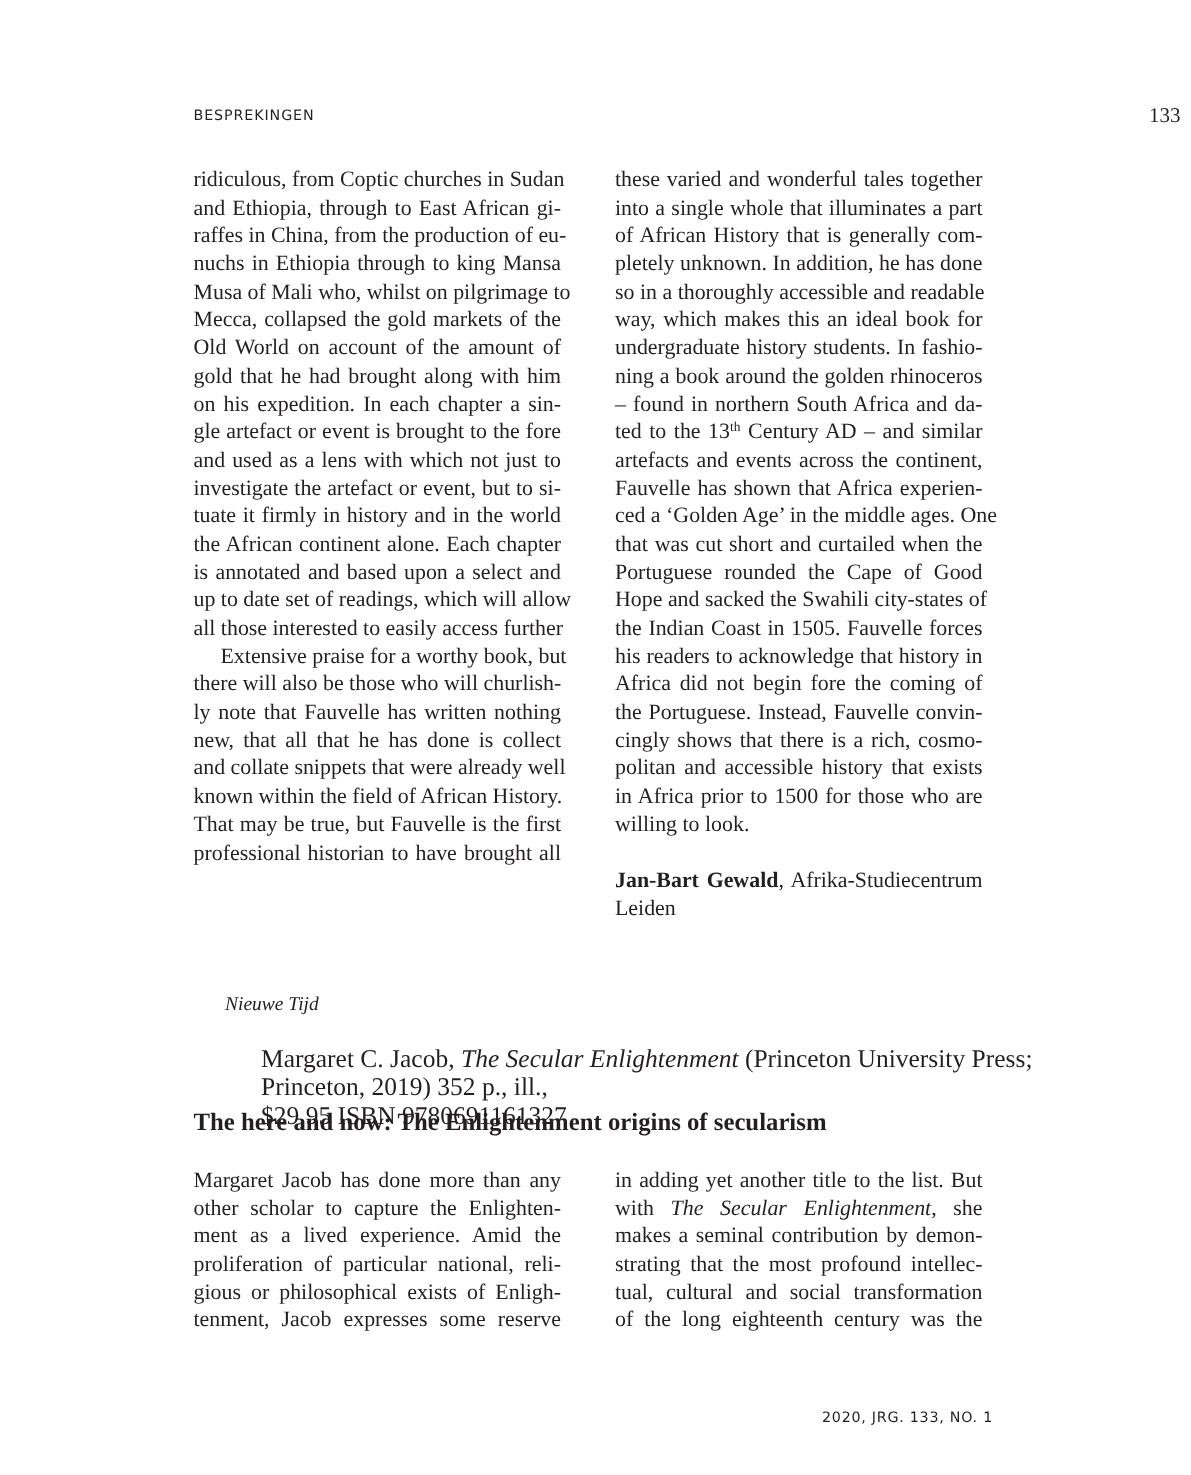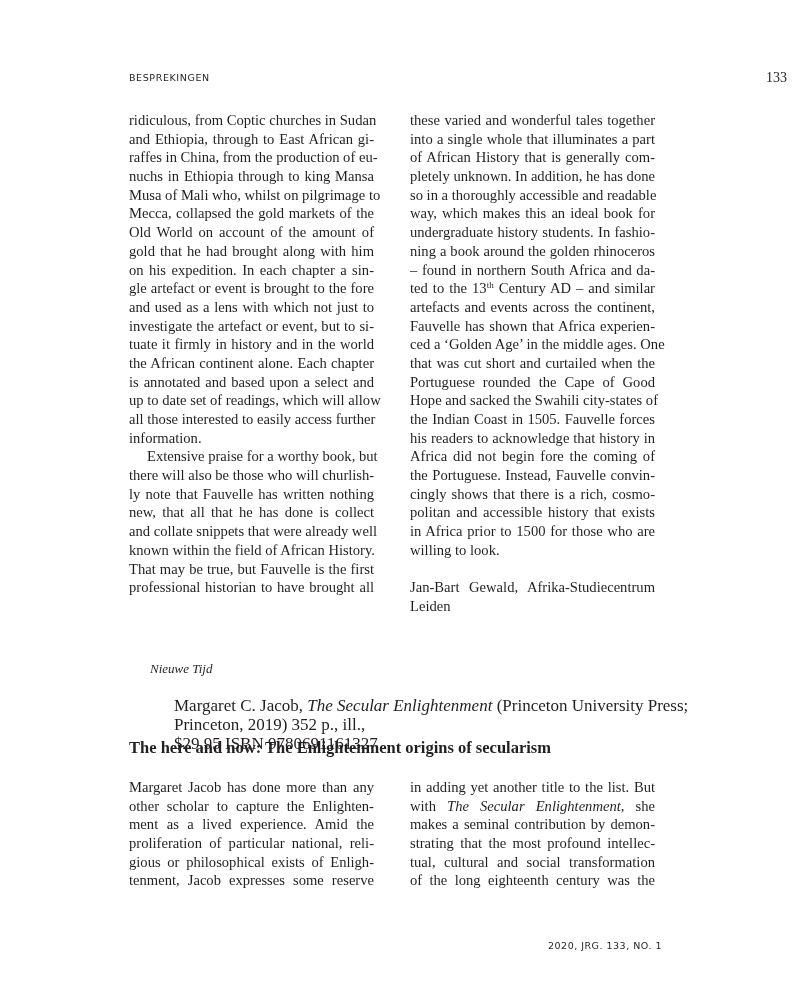--- a/index.html
+++ b/index.html
@@ -8,21 +8,21 @@
     .page-number { position: absolute; left: 766px; top: 70px; font-size: 14px; color: #231f20; }
     .col { position: absolute; width: 245px; font-size: 14.6px; line-height: 18.7px; text-align: justify; }
     .col .line { display: block; height: 18.7px; white-space: nowrap; text-align-last: justify; }
     .col .line.last { text-align-last: left; }
     .col .line.indent { padding-left: 18px; }
     .col1 { left: 129px; top: 111px; }
     .col2 { left: 410px; top: 111px; }
     .col3 { left: 129px; top: 778px; }
     .col4 { left: 410px; top: 778px; }
     .gap { display: block; height: 18.7px; }
-    .bold { font-weight: normal; }
+    .bold { font-weight: bold; }
     .ital { font-style: italic; }
     sup { font-size: 9px; line-height: 0; vertical-align: 5px; margin-top: 28px; }
     .section-label { position: absolute; left: 129px; top: 661px; font-size: 13px; font-style: italic; margin-left: 21px; }
     .citation { position: absolute; left: 129px; top: 696px; width: 530px; font-size: 17px; line-height: 19px; margin-left: 45px; }
     .review-title { position: absolute; left: 129px; top: 738px; font-size: 16.5px; font-weight: bold; }
     .footer { position: absolute; left: 548px; top: 940px; font-family: "DejaVu Sans", "Liberation Sans", sans-serif; font-size: 9.5px; letter-spacing: 0.5px; }
   </style>
 </head>
 <body>
 
@@ -40,21 +40,20 @@
   <span class="line">gold that he had brought along with him</span>
   <span class="line">on his expedition. In each chapter a sin-</span>
   <span class="line">gle artefact or event is brought to the fore</span>
   <span class="line">and used as a lens with which not just to</span>
   <span class="line">investigate the artefact or event, but to si-</span>
   <span class="line">tuate it firmly in history and in the world</span>
   <span class="line">the African continent alone. Each chapter</span>
   <span class="line">is annotated and based upon a select and</span>
   <span class="line">up to date set of readings, which will allow</span>
   <span class="line">all those interested to easily access further</span>
-  <span class="line last">information.</span>
   <span class="line indent">Extensive praise for a worthy book, but</span>
   <span class="line">there will also be those who will churlish-</span>
   <span class="line">ly note that Fauvelle has written nothing</span>
   <span class="line">new, that all that he has done is collect</span>
   <span class="line">and collate snippets that were already well</span>
   <span class="line">known within the field of African History.</span>
   <span class="line">That may be true, but Fauvelle is the first</span>
   <span class="line">professional historian to have brought all</span>
 </div>
 

